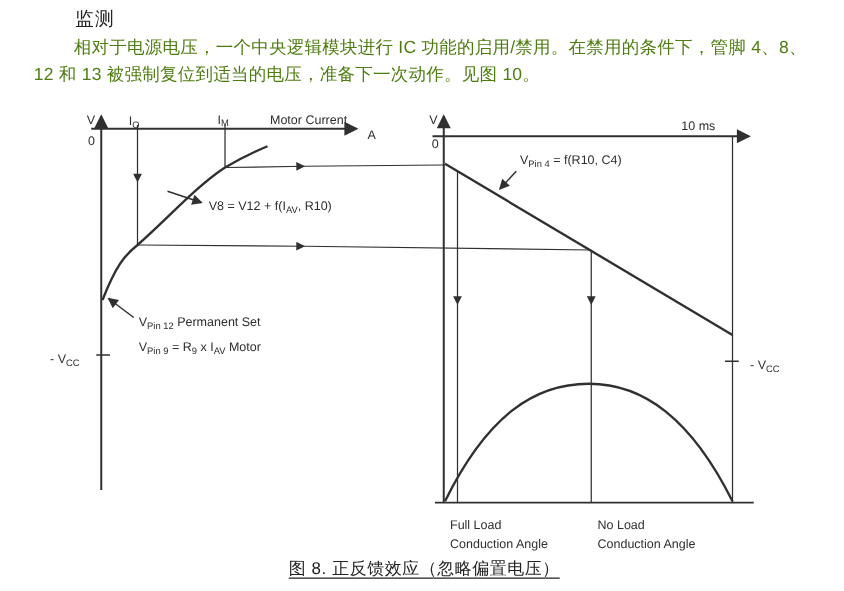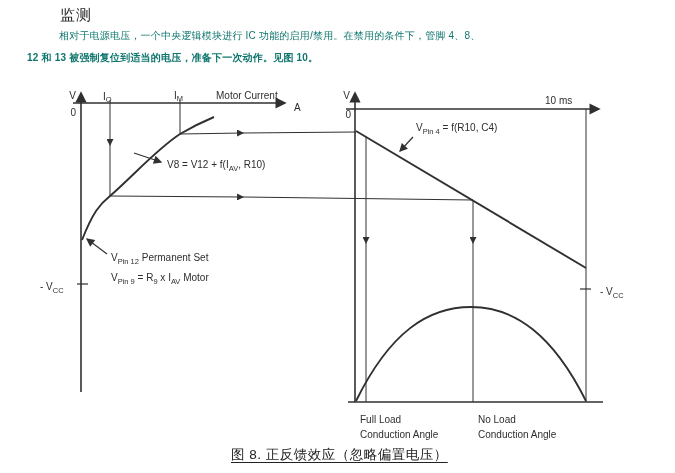--- a/index.html
+++ b/index.html
@@ -5,25 +5,25 @@
   html,body{margin:0;padding:0;}
   body{
     width:675px;height:473px;background:#ffffff;position:relative;
     font-family:"Liberation Sans","DejaVu Sans",sans-serif;overflow:hidden;
   }
   .heading{
     position:absolute;left:27px;top:6px;font-size:15px;font-weight:normal;
     color:#222;letter-spacing:1px;white-space:nowrap;margin-left:33px;
   }
   .bodyline{
-    position:absolute;font-size:10px;color:#0f766e;white-space:nowrap;
+    position:absolute;font-size:14px;color:#4d7c0f;white-space:nowrap;
     letter-spacing:0.2px;
   }
   .line1{left:59px;top:29px;}
-  .line2{left:27px;top:51px;font-weight:bold;}
+  .line2{left:27px;top:51px;}
   .caption{
     position:absolute;left:231px;top:446px;font-size:13.5px;color:#222;
     white-space:nowrap;text-decoration:underline;text-underline-offset:3px;
     letter-spacing:0.5px;
   }
   svg.fig{position:absolute;left:0;top:0;}
   svg.fig line, svg.fig path.stroke{stroke:#303030;fill:none;}
   svg.fig .ax{stroke-width:1.6;}
   svg.fig .thin{stroke-width:1;}
   svg.fig .lead{stroke-width:1.2;}

